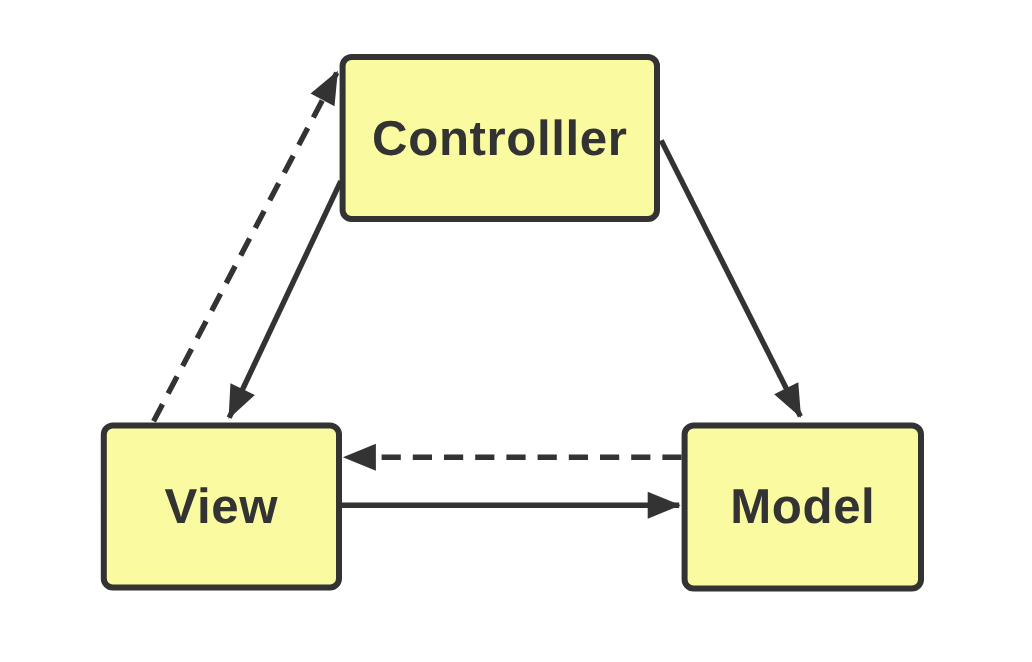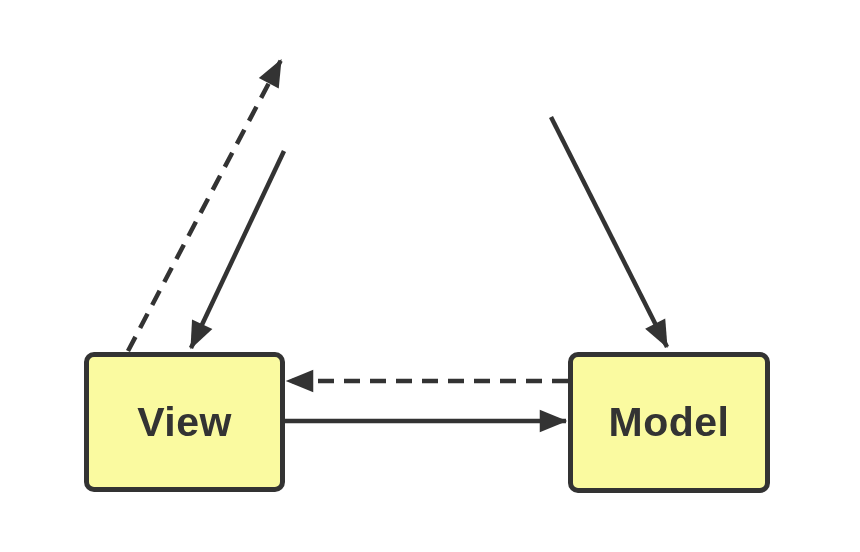--- a/index.html
+++ b/index.html
@@ -84,20 +84,23 @@
 
     <path class="edge" d="M284,151 L191,348" marker-end="url(#arrowhead)"></path>
 
     <path class="edge" d="M551,117 L667,347" marker-end="url(#arrowhead)"></path>
 
     <path class="edge" d="M285,421 L566,421" marker-end="url(#arrowhead)"></path>
 
     <path class="edge dashed" d="M568,381 L287,381" marker-end="url(#arrowhead)"></path>
   </svg>
 
+  <div class="node node-controller">
+    <span class="label">Controlller</span>
+  </div>
 
   <div class="node node-model">
     <span class="label">Model</span>
   </div>
 
   <div class="node node-view">
     <span class="label">View</span>
   </div>
 
 </div>

